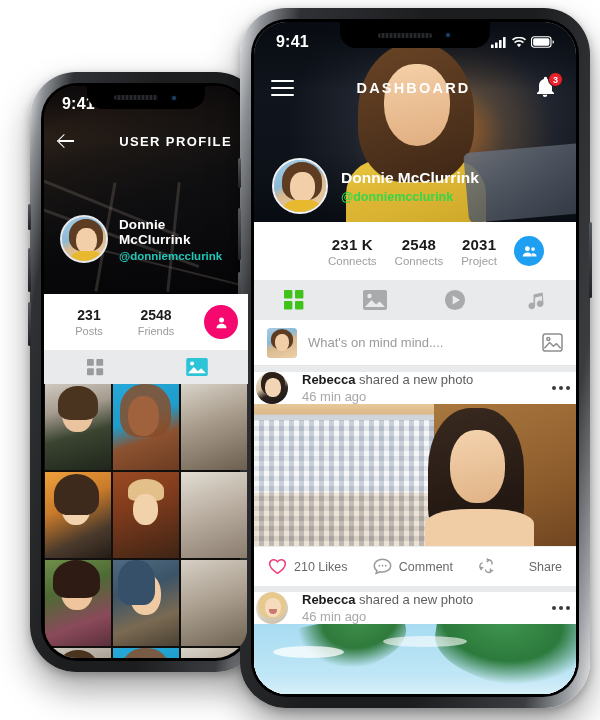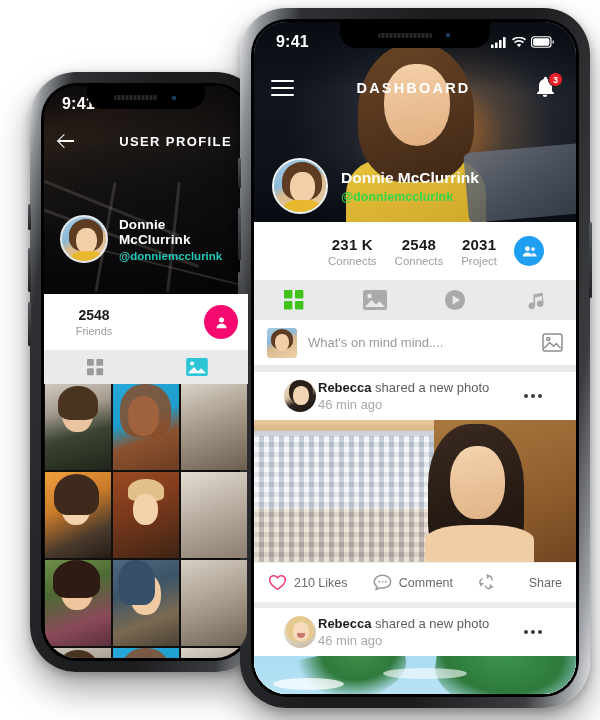--- a/index.html
+++ b/index.html
@@ -198,21 +198,21 @@
     background:#e9eaec; overflow:hidden; z-index:16;
   }
   .composer{
     background:#fff; height:46px; display:flex; align-items:center;
     padding:0 13px; gap:11px; border-bottom:1px solid #e4e5e7;
   }
   .comp-avatar{ width:30px; height:30px; border-radius:4px; overflow:hidden; flex:none; background:#9fc6e0; }
   .comp-text{ flex:1; color:#9a9a9a; font-size:13px; }
 
   .post{ background:#fff; margin-top:6px; }
-  .post-head{ height:48px; display:flex; align-items:center; padding:0 30px; gap:2px; }
+  .post-head{ height:32px; display:flex; align-items:center; padding:0 2px; gap:14px; }
   .post-avatar{ width:32px; height:32px; border-radius:50%; overflow:hidden; flex:none; }
   .post-meta{ flex:1; }
   .post-line{ font-size:13px; color:#5d5d5d; }
   .post-line b{ color:#1b1b1b; font-weight:bold; }
   .post-time{ font-size:13px; color:#a8a8a8; margin-top:2px; }
   .dots{ display:flex; gap:3px; cursor:pointer; padding:4px; }
   .dots i{ width:4px; height:4px; border-radius:50%; background:#3a3a3a; display:block; }
 
   .post-img{ width:100%; height:142px; position:relative; overflow:hidden; }
   .post-actions{
@@ -266,20 +266,24 @@
             <div style="position:absolute;left:6px;top:34px;width:38px;height:18px;border-radius:14px 14px 0 0;background:#e8b92f;"></div>
           </div>
         </div>
         <div class="lp-names">
           <div class="lp-name">Donnie McClurrink</div>
           <div class="lp-handle">@donniemcclurink</div>
         </div>
       </div>
 
       <div class="lp-stats">
+        <div class="stat" style="width:62px;">
+          <div class="n">231</div>
+          <div class="l">Posts</div>
+        </div>
         <div class="stat" style="width:72px;">
           <div class="n">2548</div>
           <div class="l">Friends</div>
         </div>
         <div class="lp-fab">
           <svg width="15" height="15" viewBox="0 0 24 24" fill="#fff">
             <circle cx="12" cy="8" r="4"></circle>
               <path d="M4 21c0-4.4 3.6-7 8-7s8 2.6 8 7z"></path>
           </svg>
         </div>

